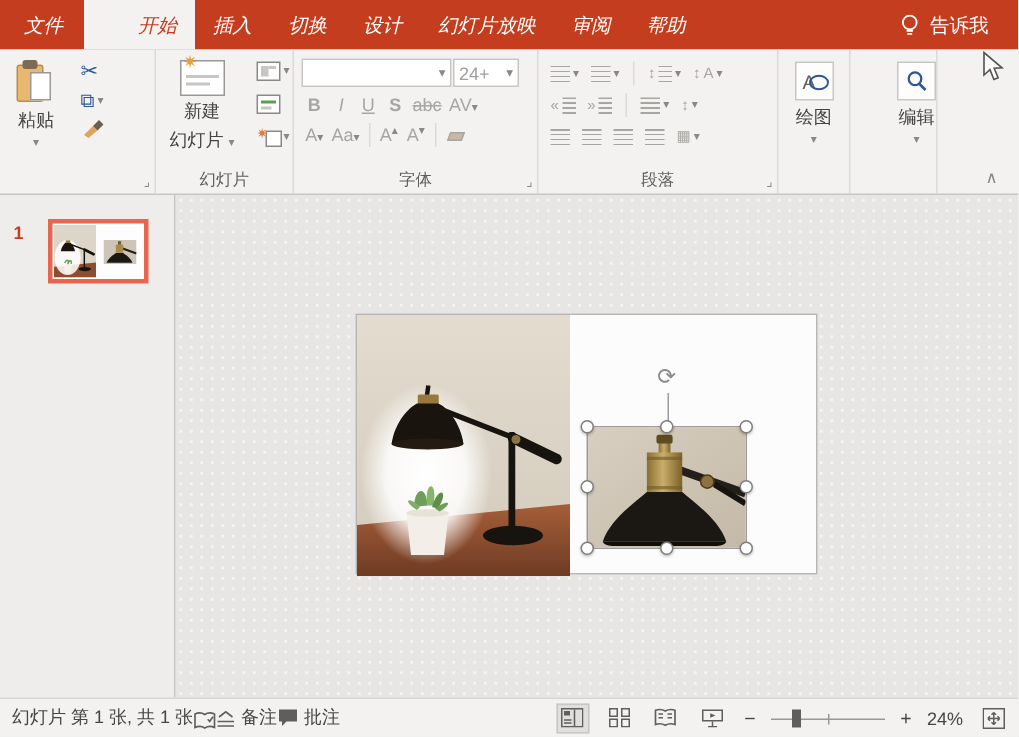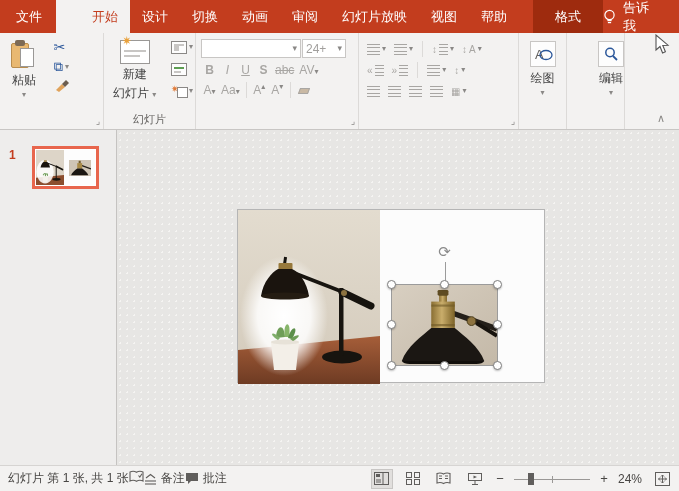--- a/index.html
+++ b/index.html
@@ -2,21 +2,21 @@
 <html><head>
 <meta charset="utf-8">
 <style>
   * { margin:0; padding:0; box-sizing:border-box; }
   html,body { width:679px; height:491px; overflow:hidden; }
   body { font-family:"Liberation Sans","DejaVu Sans",sans-serif; font-size:13px; color:#444; }
   #app { position:relative; width:679px; height:491px; background:#e7e6e4; overflow:hidden; }
 
   
   .titlebar { position:absolute; left:0; top:0; width:679px; height:33px; background:#c33d1e; display:flex; align-items:stretch; color:#fff; }
-  .tab { display:flex; align-items:center; padding:0 12px; cursor:default; white-space:nowrap; font-size:13px; }
+  .tab { display:flex; align-items:center; padding:0 12px; cursor:default; white-space:nowrap; font-size:13px;font-style:italic; }
   .tab.file { padding:0 14px; margin-left:2px; }
   .tab.active { background:#f3f2f1; color:#c33d1e;padding-left:36px; }
   .tab.contextual { background:#9e2b0e; margin-left:14px; padding:0 22px; }
   .tb-right { margin-left:auto; display:flex; align-items:center; gap:24px; padding-right:20px; }
   .tb-item { display:flex; align-items:center; gap:7px; }
   .tb-item svg { display:block; }
 
   
   .ribbon { position:absolute; left:0; top:33px; width:679px; height:97px; background:#f3f2f1; border-bottom:1px solid #c8c6c4; display:flex; }
   .group { position:relative; height:100%; border-right:1px solid #dcdad8; padding-top:4px; }
@@ -90,48 +90,46 @@
   .sel svg { display:block; width:100%; height:100%; }
   .handle { position:absolute; width:9px; height:9px; border-radius:50%; background:#fff; border:1px solid #7f7f7f; box-shadow:0 1px 2px rgba(0,0,0,.25); }
   .h-tl{left:-5px;top:-5px;} .h-tm{left:50%;margin-left:-5px;top:-5px;} .h-tr{right:-5px;top:-5px;}
   .h-ml{left:-5px;top:50%;margin-top:-5px;} .h-mr{right:-5px;top:50%;margin-top:-5px;}
   .h-bl{left:-5px;bottom:-5px;} .h-bm{left:50%;margin-left:-5px;bottom:-5px;} .h-br{right:-5px;bottom:-5px;}
   .rot-stem { position:absolute; left:50%; top:-23px; width:1px; height:19px; background:#9b9b9b; }
   .rot { position:absolute; left:50%; top:-41px; transform:translateX(-50%); font-size:15px; color:#8a8a8a; line-height:1; }
 
   
   .statusbar { position:absolute; left:0; top:465px; width:679px; height:26px; background:#f3f2f1; border-top:1px solid #d6d4d2; display:flex; align-items:center; font-size:12px; color:#484644; }
-  .sb-left { display:flex; align-items:flex-start; padding-left:8px; }
+  .sb-left { display:flex; align-items:flex-end; padding-left:8px; }
   .sb-item { display:flex; align-items:center; gap:4px; }
   .sb-right { margin-left:auto; display:flex; align-items:center; gap:9px; padding-right:6px; }
   .viewbtn { display:flex; align-items:center; justify-content:center; width:22px; height:20px; }
   .viewbtn.active { background:#e1dfdd; border:1px solid #c8c6c4; }
   .zoom-track { position:relative; width:76px; height:14px; }
   .zoom-track .line { position:absolute; left:0; right:0; top:7px; height:1px; background:#9a9896; }
   .zoom-track .tick { position:absolute; left:50%; top:4px; width:1px; height:7px; background:#9a9896; }
   .zoom-track .thumbk { position:absolute; left:18%; top:1px; width:6px; height:12px; background:#605e5c; }
   .zoom-sign { font-size:13px; color:#484644; width:10px; text-align:center; }
   .cursor { position:absolute; left:655px; top:34px; z-index:50; }
 </style>
 </head>
 <body>
 
 <div id="app">
 
   <div class="titlebar">
     <div class="tab file">文件</div>
     <div class="tab active">开始</div>
+    <div class="tab">插入</div>
+    <div class="tab">切换</div>
     <div class="tab">设计</div>
-    <div class="tab">切换</div>
-    <div class="tab">动画</div>
+    <div class="tab">幻灯片放映</div>
     <div class="tab">审阅</div>
-    <div class="tab">幻灯片放映</div>
-    <div class="tab">视图</div>
     <div class="tab">帮助</div>
-    <div class="tab contextual">格式</div>
     <div class="tb-right">
       <div class="tb-item">
         <span>
           <svg width="13" height="16" viewBox="0 0 13 16">
               <circle cx="6.5" cy="6" r="4.6" fill="none" stroke="#fff" stroke-width="1.2"></circle>
               <rect x="4.4" y="11" width="4.2" height="1.2" fill="#fff"></rect>
               <rect x="4.9" y="13" width="3.2" height="1.2" fill="#fff"></rect>
             </svg>
         </span>
         <span>告诉我</span>
@@ -217,20 +215,21 @@
       </div>
       <div class="frow">
         <span class="fbtn dis"><span>A</span><span class="caret">▾</span></span>
         <span class="fbtn dis"><span>Aa</span><span class="caret">▾</span></span>
         <span class="vdiv"></span>
         <span class="fbtn dis"><span>A</span><span class="caret" style="vertical-align:super;">▴</span></span>
         <span class="fbtn dis"><span>A</span><span class="caret" style="vertical-align:super;">▾</span></span>
         <span class="vdiv"></span>
         <span class="fbtn"><span class="eraser"></span></span>
       </div>
+      <div class="group-label">字体</div>
       <span class="launcher">⌟</span>
     </div>
 
     <div class="group g-para">
       <div class="prow">
         <span class="minibtn">
             <span class="licon"></span>
             <span class="caret">▾</span>
           </span>
         <span class="minibtn">
@@ -279,20 +278,21 @@
             <span class="licon"></span>
           </span>
         <span class="minibtn">
             <span class="licon"></span>
           </span>
         <span class="minibtn">
             <span class="pglyph">▦</span>
             <span class="caret">▾</span>
           </span>
       </div>
+      <div class="group-label">段落</div>
       <span class="launcher">⌟</span>
     </div>
 
     <div class="group g-draw">
       <div class="bigbtn" style="padding:2px 0;">
         <span class="toolframe">
           <svg width="20" height="16" viewBox="0 0 20 16">
               <text x="2" y="13" font-size="13" fill="#605e5c" font-family="sans-serif">A</text>
               <ellipse cx="13" cy="9" rx="6" ry="4.5" fill="none" stroke="#2b579a" stroke-width="1.3"></ellipse>
             </svg>

